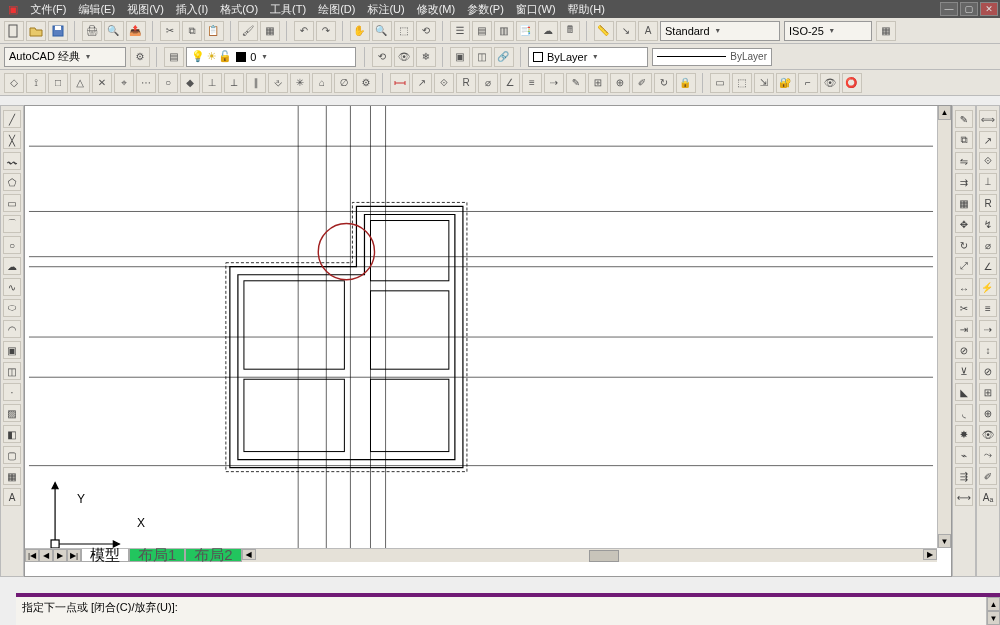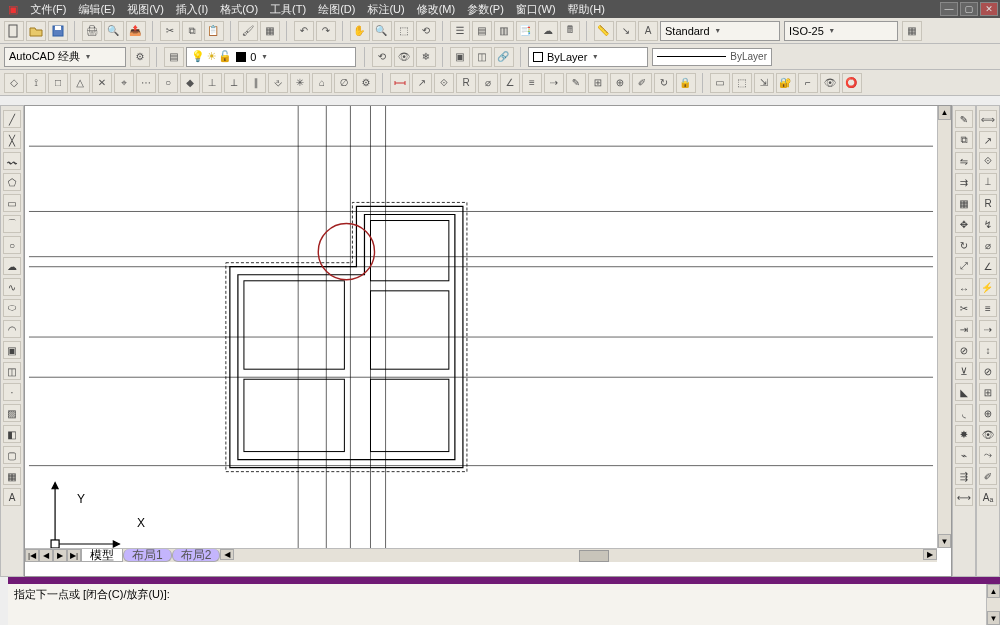--- a/index.html
+++ b/index.html
@@ -23,25 +23,25 @@
 .right-dock2 { width:24px; }
 .dockbtn { width:18px; height:18px; border:1px solid #c8c4ba; background:#eae7df; margin-bottom:3px; display:flex; align-items:center; justify-content:center; font-size:10px; color:#444; cursor:pointer; }
 .canvas-wrap { flex:1; position:relative; background:#fff; border:1px solid #999; }
 .canvas { position:absolute; top:0; left:0; right:14px; bottom:28px; overflow:hidden; }
 .vscroll { position:absolute; right:0; top:0; width:14px; bottom:28px; background:#e5e1d8; border-left:1px solid #bbb; }
 .vscroll .arrow { height:14px; background:#d7d3ca; border:1px solid #aaa; display:flex; align-items:center; justify-content:center; font-size:8px; cursor:pointer; }
 .vscroll .arrow.top { border-top:none; }
 .vscroll .arrow.bot { position:absolute; bottom:0; width:100%; }
 .hscroll-row { position:absolute; bottom:14px; left:0; right:14px; height:14px; background:#e5e1d8; border-top:1px solid #bbb; display:flex; }
 .hscroll-row .navbtn { width:14px; border:1px solid #aaa; background:#d7d3ca; display:flex; align-items:center; justify-content:center; font-size:8px; cursor:pointer; }
-.tab { padding:0 8px; background:#fff; border:1px solid #aaa; border-top:none; display:flex; align-items:center; cursor:pointer; font-size:12px; }
-.tab.inactive { background:#c4b5fd; color:#555;border-radius:6px; }
+.tab { padding:0 8px; background:#fff; border:1px solid #aaa; border-top:none; display:flex; align-items:center; cursor:pointer; font-size:15px; }
+.tab.inactive { background:#22c55e; color:#555; }
 .hscrolltrack { flex:1; position:relative; }
 .hscrolltrack .thumb { position:absolute; left:50%; width:30px; height:12px; top:1px; background:#c8c4ba; border:1px solid #999; }
-.cmdarea { position:absolute; left:8px; right:0; bottom:0; height:48px; background:#f5f3ee; border-top:7px solid #701a75; display:flex; }
+.cmdarea { position:absolute; left:16px; right:0; bottom:0; height:32px; background:#f5f3ee; border-top:4px solid #701a75; display:flex; }
 .cmdtext { flex:1; padding:3px 6px; font-family:"SimSun",monospace; font-size:12px; line-height:15px; overflow:hidden; }
 .cmdarea .vscroll { position:relative; width:14px; background:#e5e1d8; border-left:1px solid #bbb; bottom:auto; }
 .ucs-y { position:absolute; left:52px; bottom:42px; font-size:12px; color:#000; }
 .ucs-x { position:absolute; left:112px; bottom:18px; font-size:12px; color:#000; }
 </style>
 </head>
 <body>
 
 <div class="menubar">
   <span class="m" style="color:#e33;">▣</span>
@@ -108,21 +108,21 @@
   <span class="btn">☁</span>
   <span class="btn">🖩</span>
   <span class="sep"></span>
   <span class="btn">📏</span>
   <span class="btn">↘</span>
   <span class="btn">A</span>
   <div class="combo ws" style="width:120px">
       <span>Standard</span>
       <span class="arrow">▾</span>
     </div>
-  <div class="combo ws" style="width:114px">
+  <div class="combo ws" style="width:88px">
       <span>ISO-25</span>
       <span class="arrow">▾</span>
     </div>
   <span class="btn">▦</span>
 </div>
 
 <div class="tbrow">
   <div class="combo ws" style="width:122px">
     <span>AutoCAD 经典</span>
       <span class="arrow">▾</span>

